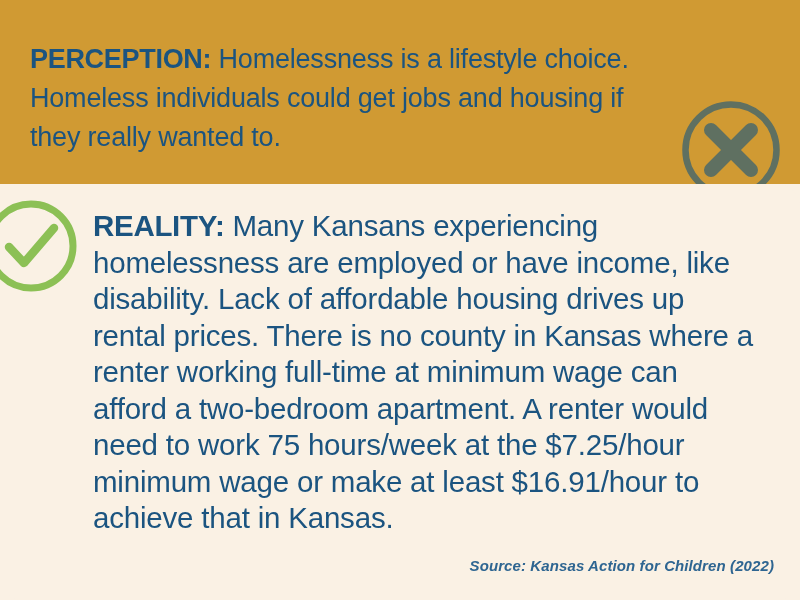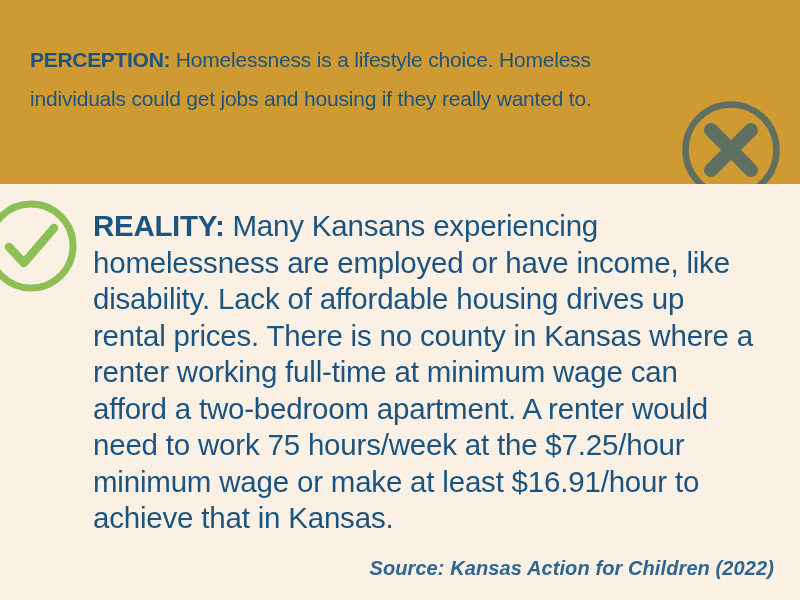--- a/index.html
+++ b/index.html
@@ -32,21 +32,21 @@
     background: #D09A33;
     overflow: hidden;
   }
 
   #perception-text {
     position: absolute;
     left: 30px;
     top: 40px;
     width: 648px;
     color: #1B5480;
-    font-size: 21px;
+    font-size: 27px;
     line-height: 39px;
     letter-spacing: -0.2px;
     font-weight: 400;
   }
   #perception-text .lbl {
     font-weight: bold;
     letter-spacing: -0.3px;
   }
 
   
@@ -93,21 +93,21 @@
   #reality-text .lbl {
     font-weight: bold;
     letter-spacing: -0.3px;
   }
 
   #source-line {
     position: absolute;
     right: 26px;
     top: 373px;
     color: #2E6591;
-    font-size: 20px;
+    font-size: 15px;
     font-style: italic;
     font-weight: bold;
     letter-spacing: 0.1px;
     text-align: right;
   }
 </style>
 </head>
 <body>
 
 <div id="card">

